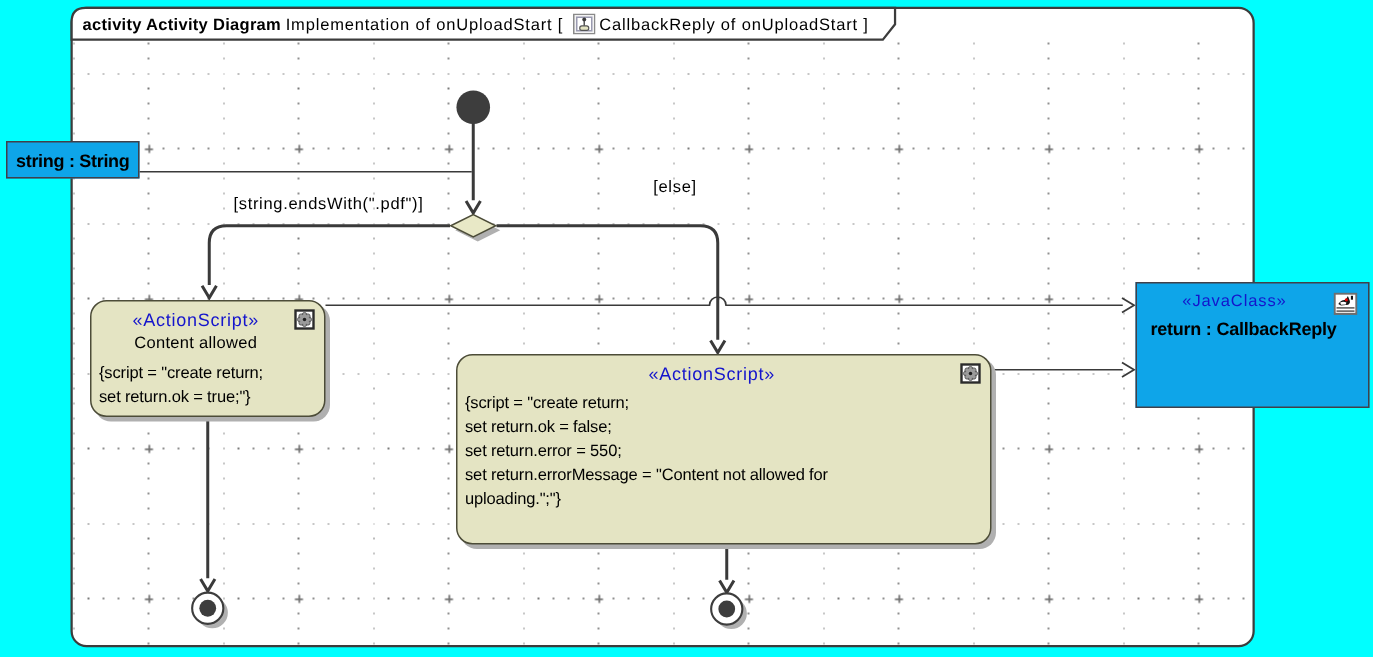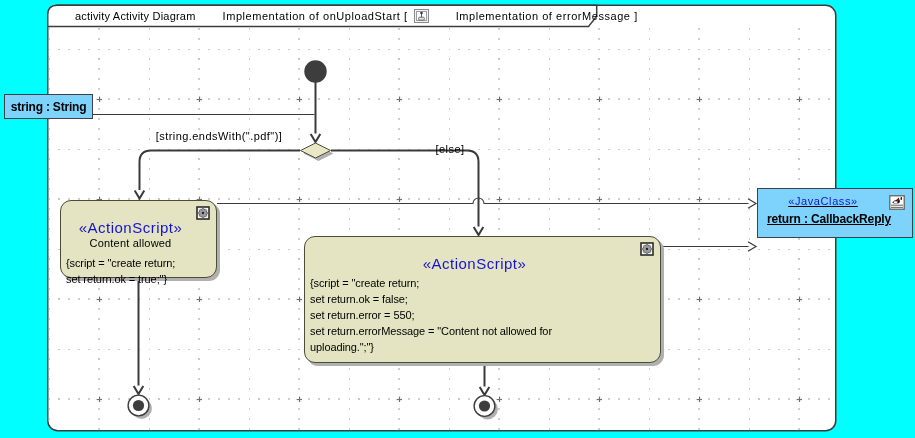--- a/index.html
+++ b/index.html
@@ -2,35 +2,35 @@
 <html><head>
 <meta charset="utf-8">
 <style>
   html,body{margin:0;padding:0;}
   body{width:915px;height:438px;overflow:hidden;background:#00ffff;position:relative;
        font-family:"Liberation Sans",sans-serif;-webkit-font-smoothing:antialiased;}
   #stage{position:absolute;left:0;top:0;width:915px;height:438px;transform:translateZ(0);}
   #diagram-svg{position:absolute;left:0;top:0;}
   .hdr{position:absolute;left:55px;top:9px;height:14px;line-height:14px;
        font-size:11px;color:#000;white-space:nowrap;}
-  .hdr b{font-weight:normal;letter-spacing:0.2px;margin-left:20px;}
-  .hdr .t{letter-spacing:0.55px;margin-left:24px;}
+  .hdr b{font-weight:bold;letter-spacing:0.2px;}
+  .hdr .t{letter-spacing:0.55px;}
   .hdr .mini-icon{display:inline-block;vertical-align:-3px;margin:0 3px 0 6px;}
   .guard{position:absolute;transform:translate(-50%,-50%);font-size:11px;color:#000;
          white-space:nowrap;letter-spacing:0.45px;}
   .action-box{position:absolute;box-sizing:border-box;background:#e4e4c3;
       border:1.4px solid #4c4c38;border-radius:11px;box-shadow:3px 3px 0 #b0b0b0;}
-  .action-box .stereo{margin-top:19px;text-align:center;font-size:15px;line-height:15px;
+  .action-box .stereo{margin-top:5px;text-align:center;font-size:12px;line-height:15px;
       color:#1414cc;padding-right:16px;letter-spacing:0.5px;}
   .action-box .aname{text-align:center;font-size:11px;line-height:16px;font-weight:normal;
       color:#000;padding-right:16px;letter-spacing:0.2px;}
   .action-box .abody{margin-top:4px;padding:0 5px;font-size:11px;line-height:16px;
       color:#000;white-space:pre-line;letter-spacing:-0.1px;}
   .gear-holder{position:absolute;top:5px;right:6px;width:14px;height:14px;}
-  .param-node{position:absolute;box-sizing:border-box;background:#7dd3fc;
+  .param-node{position:absolute;box-sizing:border-box;background:#0ea5e9;
       border:1.4px solid #40404a;}
   .param-node.simple{display:flex;align-items:center;justify-content:center;
       font-size:12px;font-weight:bold;color:#000;letter-spacing:-0.2px;}
   .param-node .stereo{margin-top:5px;text-align:center;font-size:11px;line-height:14px;
       color:#1414cc;letter-spacing:0.6px;padding-right:24px;}
   .param-node .pname{margin-top:3px;text-align:center;font-size:12px;line-height:17px;font-weight:bold;
       color:#000;padding-right:12px;letter-spacing:-0.15px;white-space:nowrap;}
   .jicon-holder{position:absolute;top:6px;right:7px;width:16px;height:15px;}
 </style>
 </head>
@@ -152,24 +152,24 @@
     <circle cx="484.5" cy="406" r="5.6" fill="#3d3d3d"></circle>
   </g>
 </svg>
 
 <div class="hdr"><b>activity Activity Diagram</b>&nbsp;<span class="t">Implementation of onUploadStart [</span><span class="mini-icon"><svg width="15" height="14" viewBox="0 0 15 14">
           <rect x="0.5" y="0.5" width="14" height="13" fill="#f2f2f2" stroke="#8a8a8a"></rect>
           <rect x="2.5" y="2.5" width="10" height="9" fill="#ffffff" stroke="#9a9ab0"></rect>
           <circle cx="7.5" cy="4" r="1.3" fill="#3a3a3a"></circle>
           <line x1="7.5" y1="5" x2="7.5" y2="9.5" stroke="#555" stroke-width="1"></line>
           <rect x="4.5" y="8.2" width="6" height="3" rx="1.4" fill="#e4e4c3" stroke="#555" stroke-width="0.8"></rect>
-        </svg></span><span class="t">Implementation of errorMessage ]</span></div>
+        </svg></span><span class="t">CallbackReply of onUploadStart ]</span></div>
 
 <div class="guard" style="left:219px;top:136px;">[string.endsWith(".pdf")]</div>
-<div class="guard" style="left:450px;top:149px;">[else]</div>
+<div class="guard" style="left:450px;top:125px;">[else]</div>
 
 <div class="param-node simple" style="left:4px;top:94px;width:89px;height:25px;">
       <span>string : String</span>
     </div>
 
 <div class="action-box" style="left:60px;top:200px;width:157px;height:78px;">
   <div class="stereo">«ActionScript»</div>
   <div class="aname">Content allowed</div>
   <div class="abody">{script = "create return;
 set return.ok = true;"}</div>
@@ -207,21 +207,21 @@
             <circle cx="4.75" cy="4.75" r="1.5"></circle>
             <circle cx="9.25" cy="4.75" r="1.5"></circle>
             <circle cx="4.75" cy="9.25" r="1.5"></circle>
             <circle cx="9.25" cy="9.25" r="1.5"></circle>
           </g>
           <circle cx="7" cy="7" r="3.1" fill="#9b9b9b"></circle>
           <circle cx="7" cy="7" r="1.15" fill="#1d1d1d"></circle>
         </svg></span>
 </div>
 
-<div class="param-node" style="left:757px;top:188px;width:156px;height:50px;text-decoration:underline;">
+<div class="param-node" style="left:757px;top:188px;width:156px;height:84px;">
   <div class="stereo">«JavaClass»</div>
   <div class="pname">return : CallbackReply</div>
   <span class="jicon-holder"><svg width="16" height="15" viewBox="0 0 16 15">
           <rect x="0.75" y="0.75" width="14.5" height="13.5" fill="#ffffff" stroke="#6e6e6e" stroke-width="1.4"></rect>
           <line x1="2" y1="10.2" x2="14" y2="10.2" stroke="#6e6e6e" stroke-width="1.1"></line>
           <line x1="2" y1="12.4" x2="14" y2="12.4" stroke="#6e6e6e" stroke-width="1.1"></line>
           <path d="M 3.2 7.6 Q 5.2 4.6 8 5 L 9.6 2.4 L 10.8 5.4 Q 11.4 7.2 9.8 8.2 L 5 8.6 Z" fill="#141414"></path>
           <path d="M 4.4 6.6 Q 6.6 5.8 8.6 6.6 L 8.2 8 L 5 8.2 Z" fill="#ffffff"></path>
           <circle cx="8.6" cy="4.9" r="1.1" fill="#e00000"></circle>
           <rect x="11.6" y="2.2" width="1.4" height="2.6" fill="#141414"></rect>

